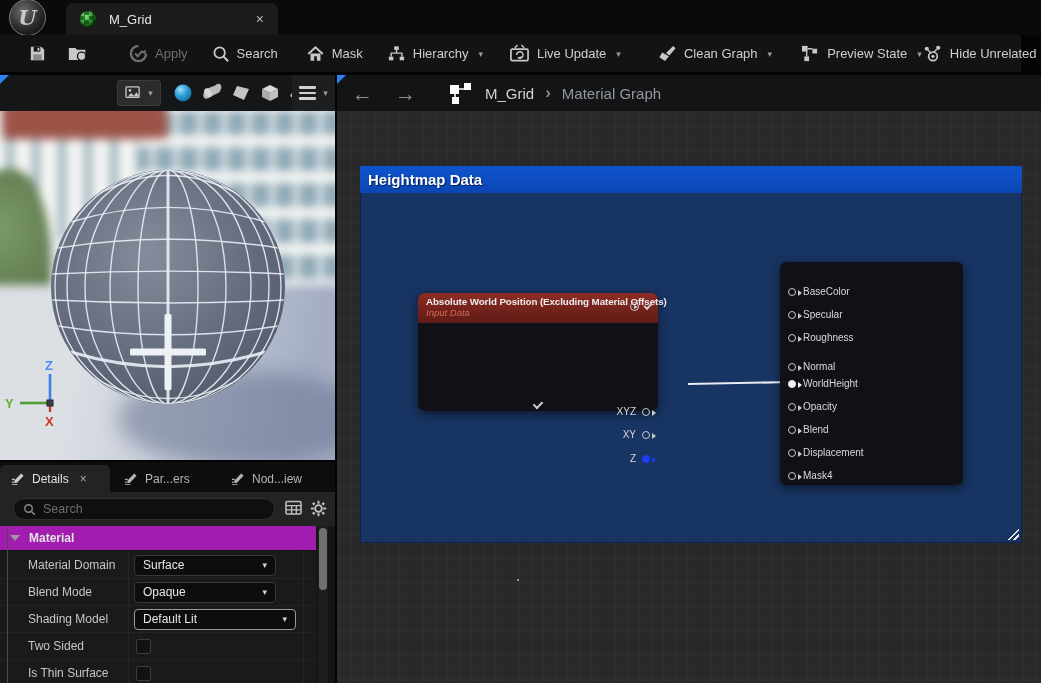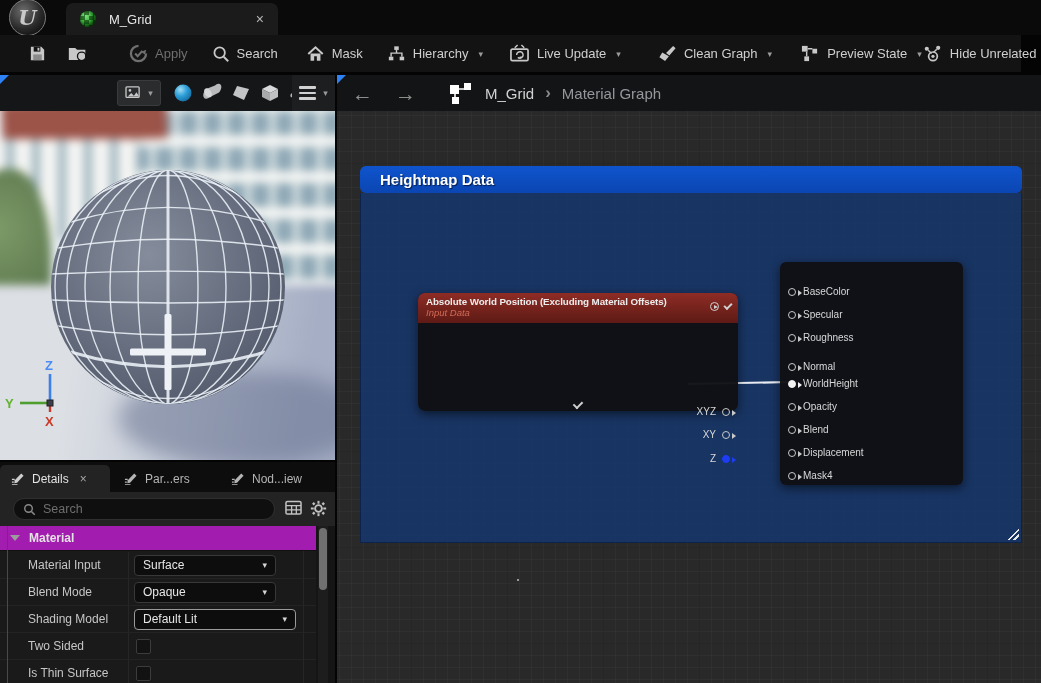--- a/index.html
+++ b/index.html
@@ -111,33 +111,33 @@
     background-size:96px 96px, 96px 96px, 12px 12px, 12px 12px;
     background-position:-22px -8px, -22px -8px, -22px -8px, -22px -8px; }
   #bc-bar { position:absolute; left:0; top:0; width:704px; height:36px; background:rgba(17,18,19,.92);
             display:flex; align-items:center; z-index:10; }
   .bc-arrow { font-size:21px; color:#8d8d8d; font-weight:bold; line-height:1; }
   .bc-root { color:#d2d2d2; font-size:15px; }
   .bc-sep { color:#8a8a8a; font-size:17px; font-weight:bold; }
   .bc-cur { color:#94979b; font-size:15px; }
 
   .comment-head { position:absolute; left:23px; top:91px; width:662px; height:27px;
-                  background:linear-gradient(#0f54cd, #0b46b2); display:flex; align-items:center; padding-left:20px; z-index:1;border-radius:6px; }
+                  background:linear-gradient(#0f54cd, #0b46b2); display:flex; align-items:center; padding-left:8px; z-index:1; }
   .comment-head b { color:#fff; font-size:15px; font-weight:bold; text-shadow:1px 1px 1px rgba(0,20,60,.85); }
   .comment-body { position:absolute; left:23px; top:118px; width:662px; height:350px;
                   background:rgba(22,55,110,.84); border:1px solid rgba(8,25,60,.6); border-top:none; z-index:1; }
   .cmt-resize { position:absolute; right:2px; bottom:2px; width:13px; height:13px;
                 background:repeating-linear-gradient(135deg, transparent 0 2px, #e8e8e8 2px 4px);
                 clip-path:polygon(100% 0, 100% 100%, 0 100%); }
   #wires { position:absolute; left:0; top:0; z-index:2; pointer-events:none; }
   .stray-dot { position:absolute; left:180px; top:504px; width:2px; height:2px; background:#9a9a9a; z-index:2; }
 
   .node { position:absolute; background:rgba(15,17,21,.97); border-radius:7px;
           box-shadow:0 3px 10px rgba(0,0,0,.55); z-index:3; }
-  #awp-node { left:81px; top:218px; width:320px; height:118px; }
+  #awp-node { left:81px; top:218px; width:240px; height:118px; }
   .awp-head { height:30px; border-radius:7px 7px 0 0; background:linear-gradient(#8e2c25, #5e1a15);
               padding:3px 0 0 8px; position:relative; }
   .awp-title { color:#ededed; font-size:9.8px; font-weight:bold; white-space:nowrap; letter-spacing:-.1px; }
   .awp-sub { color:#d06a55; font-size:9.5px; font-style:italic; margin-top:0px; }
   .head-icons { position:absolute; right:6px; top:9px; display:flex; align-items:center; gap:5px; }
   .hi-circ { width:9px; height:9px; border:1.3px solid #cfcfcf; border-radius:50%; position:relative; }
   .hi-circ::after { content:""; position:absolute; left:2.5px; top:1.5px; width:0; height:0;
                     border-left:4px solid #cfcfcf; border-top:2.5px solid transparent; border-bottom:2.5px solid transparent; }
   .hi-chev { width:8px; height:5px; border-left:2px solid #cfcfcf; border-bottom:2px solid #cfcfcf;
              transform:rotate(-45deg); margin-top:-3px; }
@@ -439,21 +439,21 @@
         </g>
       </svg>
     </div>
 
     <div class="dt-body">
       <div class="sec-head">
         <span class="tri-down"></span>
         <b>Material</b>
       </div>
       <div class="prow" style="top:26px">
-        <span class="lbl">Material Input</span>
+        <span class="lbl">Material Domain</span>
         <span class="vcol">
           <span class="dropdown" style="width:142px">
             <span>Surface</span>
             <span class="chev">▾</span>
           </span>
         </span>
       </div>
       <div class="prow" style="top:53px">
         <span class="lbl">Blend Mode</span>
         <span class="vcol">

